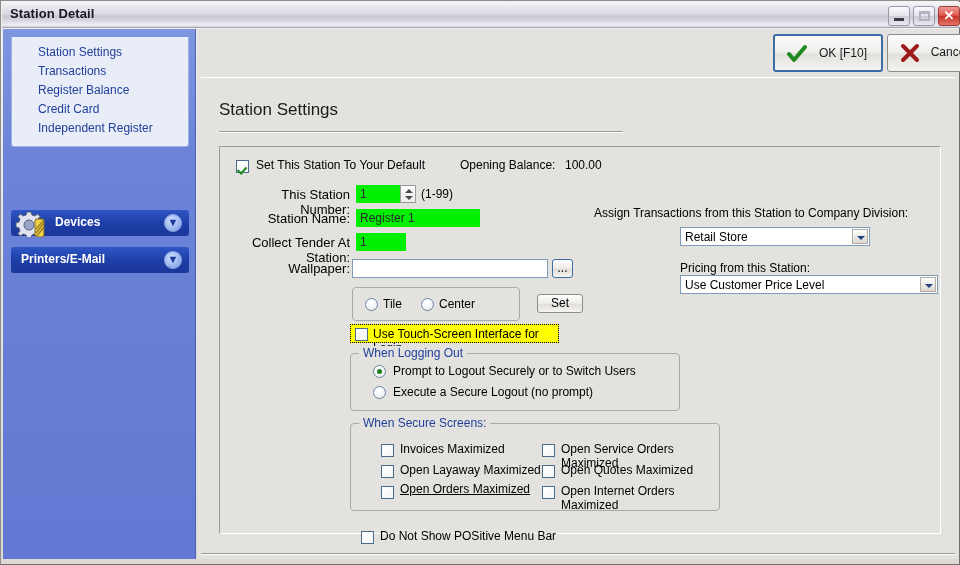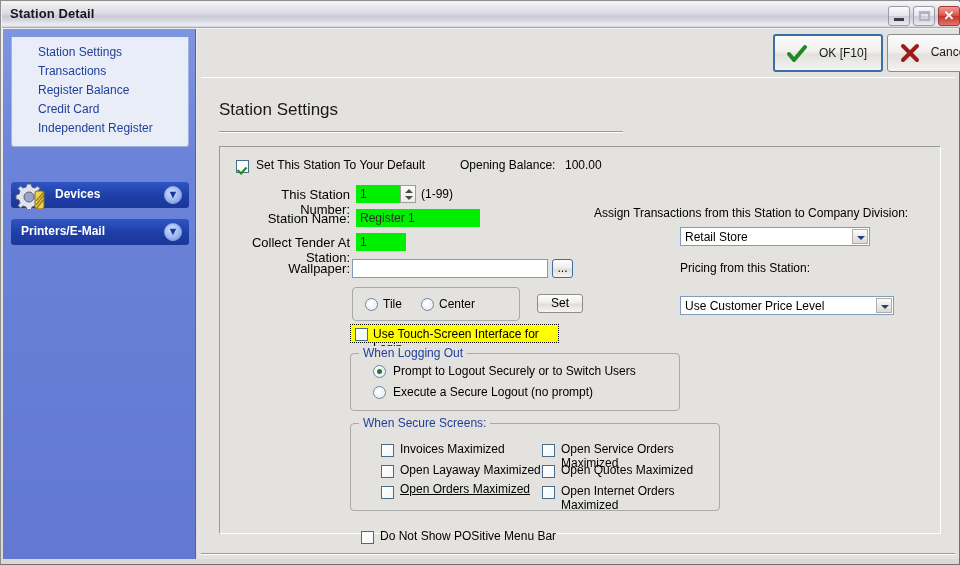--- a/index.html
+++ b/index.html
@@ -75,21 +75,21 @@
     border-right: 1px solid #4a5fb5;
   }
   .navgroup { position: absolute; left: 8px; width: 178px; }
   .navhead {
     position: relative;
     height: 26px;
     background: linear-gradient(180deg,#2f56c4 0%,#1f3fa8 50%,#1a3799 100%);
     border-radius: 3px 3px 0 0;
     color: #ffffff;
   }
-  .navhead.collapsed { border-radius: 3px; }
+  .navhead.collapsed { border-radius: 3px; margin-top: 28px; }
   .navhead-label {
     position: absolute; left: 44px; top: 5px;
     font-size: 12px; font-weight: bold; color: #ffffff;
   }
   .navhead-label.noicon { left: 10px; }
   .chev {
     position: absolute; right: 7px; top: 4px;
     width: 18px; height: 18px; border-radius: 9px;
     background: radial-gradient(circle at 40% 35%, #cfe0ff 0%, #9ab4ee 60%, #6f8fd8 100%);
     border: 1px solid #glitch;
@@ -418,21 +418,21 @@
           <span class="cb-lbl">Use Touch-Screen Interface for Login</span>
         </div>
 
         <span class="lbl-l" style="left:374px; top:59px;">Assign Transactions from this Station to Company Division:</span>
         <div class="combo" style="left:460px; top:80px; width:190px;">
           <span class="val">Retail Store</span>
           <span class="arrowbox"></span>
         </div>
 
         <span class="lbl-l" style="left:460px; top:114px;">Pricing from this Station:</span>
-        <div class="combo" style="left:460px; top:149px; width:214px;">
+        <div class="combo" style="left:460px; top:128px; width:258px;">
           <span class="val">Use Customer Price Level</span>
           <span class="arrowbox"></span>
         </div>
 
         <div class="gbox" style="left:130px; top:206px; width:330px; height:58px;">
           <span class="gbox-cap">When Logging Out</span>
           <span class="rb sel" style="left:22px; top:11px;"></span>
           <span class="cb-lbl" style="left:42px; top:10px;">Prompt to Logout Securely or to Switch Users</span>
           <span class="rb" style="left:22px; top:32px;"></span>
           <span class="cb-lbl" style="left:42px; top:31px;">Execute a Secure Logout (no prompt)</span>

